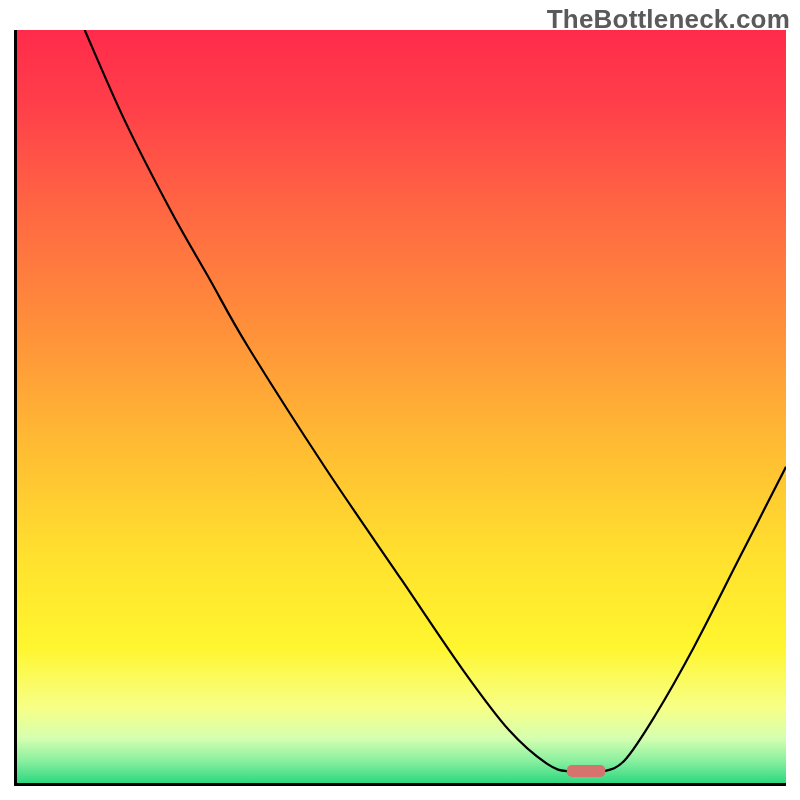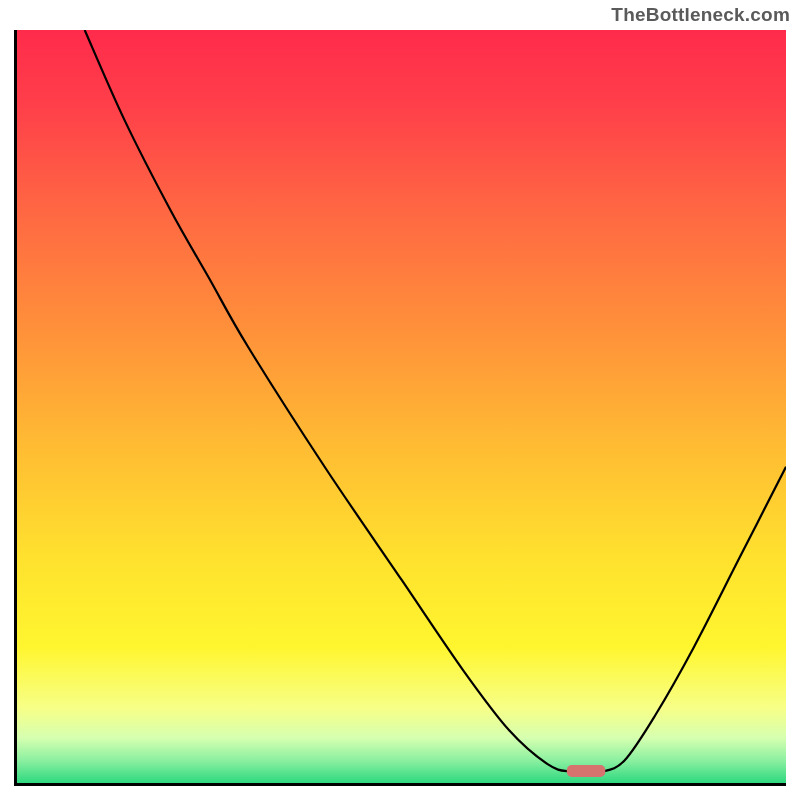--- a/index.html
+++ b/index.html
@@ -9,21 +9,21 @@
     width: 800px;
     height: 800px;
     overflow: hidden;
     position: relative;
     font-family: Arial, Helvetica, sans-serif;
   }
   .watermark {
     position: absolute;
     top: 4px;
     right: 10px;
-    font-size: 19px;
+    font-size: 26px;
     font-weight: 600;
     color: #5a5a5a;
     letter-spacing: 0.2px;
   }
   .chart-frame {
     position: absolute;
     left: 14px;
     top: 30px;
     width: 772px;
     height: 756px;

